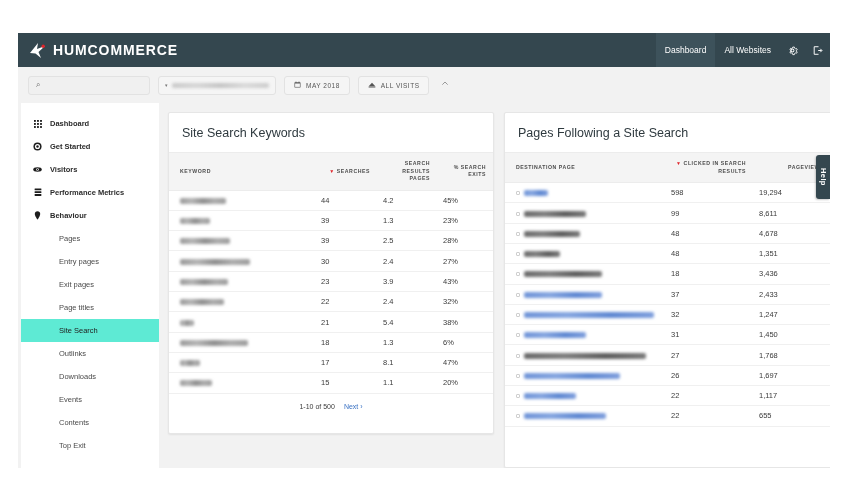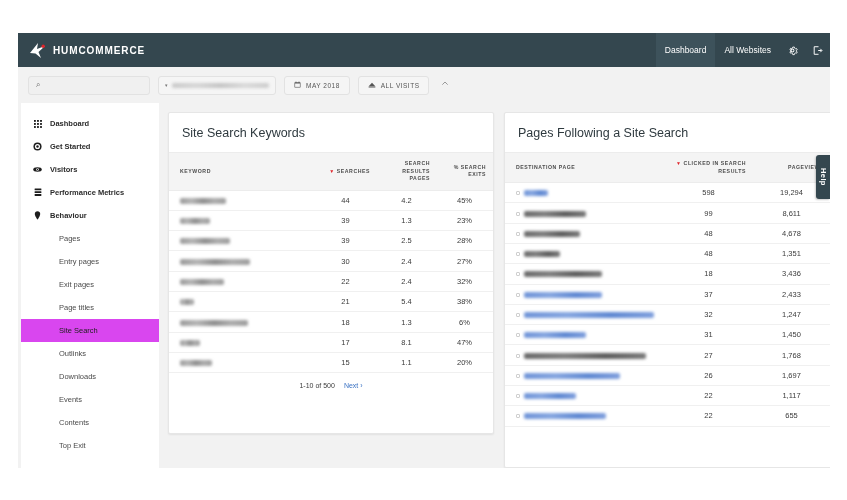--- a/index.html
+++ b/index.html
@@ -22,21 +22,21 @@
     position: relative;
     height: 34px;
     background: #34474f;
     display: flex;
     align-items: center;
     justify-content: space-between;
   }
   .brand { display: flex; align-items: center; gap: 5px; padding-left: 11px; }
   .brand-mark { width: 19px; height: 17px; position: relative; }
   .brand-text {
-    color: #ffffff; font-size: 10px; font-weight: bold;
+    color: #ffffff; font-size: 14px; font-weight: bold;
     letter-spacing: 0.9px;
   }
   .topnav { display: flex; align-items: center; height: 34px; }
   .topnav-item {
     color: #ffffff; font-size: 8.5px; padding: 0 9px;
     height: 34px; line-height: 34px; cursor: pointer; white-space: nowrap;
   }
   .topnav-item.active { background: #3d525b; }
   .topnav-icon {
     color: #ffffff; font-size: 10px; padding: 0 7px; cursor: pointer;
@@ -95,21 +95,21 @@
   }
   .side-ico {
     width: 9px; text-align: center; font-size: 8px; color: #1d1d1d;
     display:flex; align-items:center; justify-content:center;
   }
   .side-sub {
     height: 23px; padding-left: 38px;
     display: flex; align-items: center;
     font-size: 7.5px; color: #4a4a4a; cursor: pointer;
   }
-  .side-sub.active { background: #d946ef; color: #222; }
+  .side-sub.active { background: #5eead4; color: #222; }
 
   
   .panels { display: flex; gap: 10px; padding: 9px 0 0 9px; flex: 1; }
   .panel {
     background: #ffffff;
     border: 1px solid #e6e6e6;
     border-radius: 2px;
     box-shadow: 0 1px 2px rgba(0,0,0,0.07);
     display: flex; flex-direction: column;
     overflow: hidden;
@@ -134,21 +134,21 @@
   }
   th.c-left { text-align: left; padding-left: 11px; }
   th.c-right { text-align: right; padding-right: 9px; }
   .sort-caret { color: #e0242a; font-size: 5px; margin-right: 2px; }
   tbody td {
     border-bottom: 1px solid #f0f0f0;
     font-size: 7.5px; color: #333;
     padding: 0 4px;
     height: 20.3px;
   }
-  td.c-num { text-align: center; padding-right: 9px; color:#3a3a3a; }
+  td.c-num { text-align: left; padding-right: 9px; color:#3a3a3a; }
   td.c-label { padding-left: 11px; }
   .redact {
     display: inline-block; height: 6px; border-radius: 2px;
     background: linear-gradient(90deg,#9a9a9a,#b5b5b5,#8f8f8f,#adadad,#9d9d9d);
     filter: blur(1.5px);
     vertical-align: middle;
   }
   .redact.link {
     background: linear-gradient(90deg,#6f94d8,#86a6e0,#5f88d2,#7f9fdd);
   }
@@ -387,20 +387,26 @@
                 <td class="c-num">2.5</td>
                 <td class="c-num">28%</td>
               </tr>
               <tr>
                 <td class="c-label"><span class="redact" style="width: 70px;"></span></td>
                 <td class="c-num">30</td>
                 <td class="c-num">2.4</td>
                 <td class="c-num">27%</td>
               </tr>
               <tr>
+                <td class="c-label"><span class="redact" style="width: 48px;"></span></td>
+                <td class="c-num">23</td>
+                <td class="c-num">3.9</td>
+                <td class="c-num">43%</td>
+              </tr>
+              <tr>
                 <td class="c-label"><span class="redact" style="width: 44px;"></span></td>
                 <td class="c-num">22</td>
                 <td class="c-num">2.4</td>
                 <td class="c-num">32%</td>
               </tr>
               <tr>
                 <td class="c-label"><span class="redact" style="width: 14px;"></span></td>
                 <td class="c-num">21</td>
                 <td class="c-num">5.4</td>
                 <td class="c-num">38%</td>

